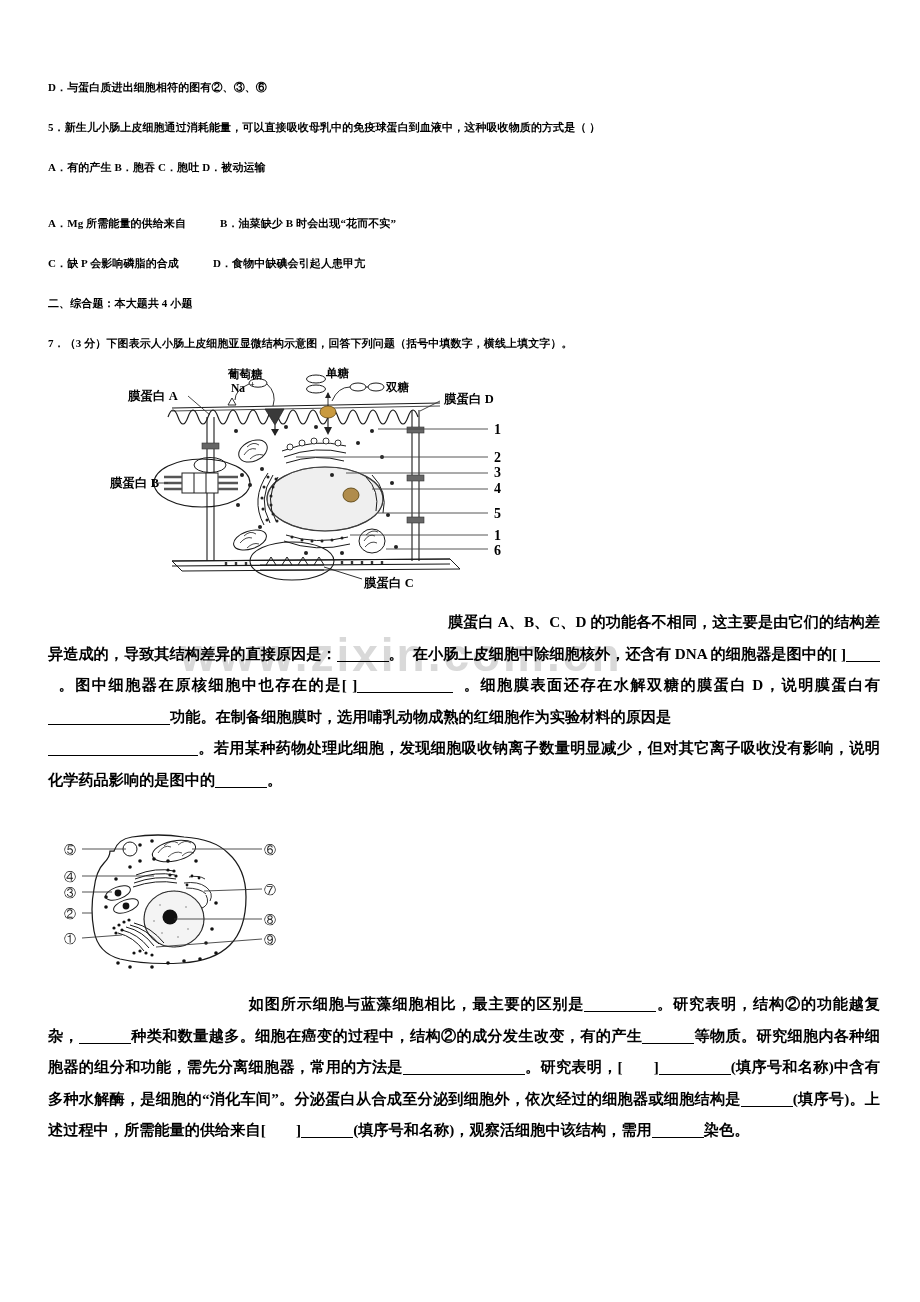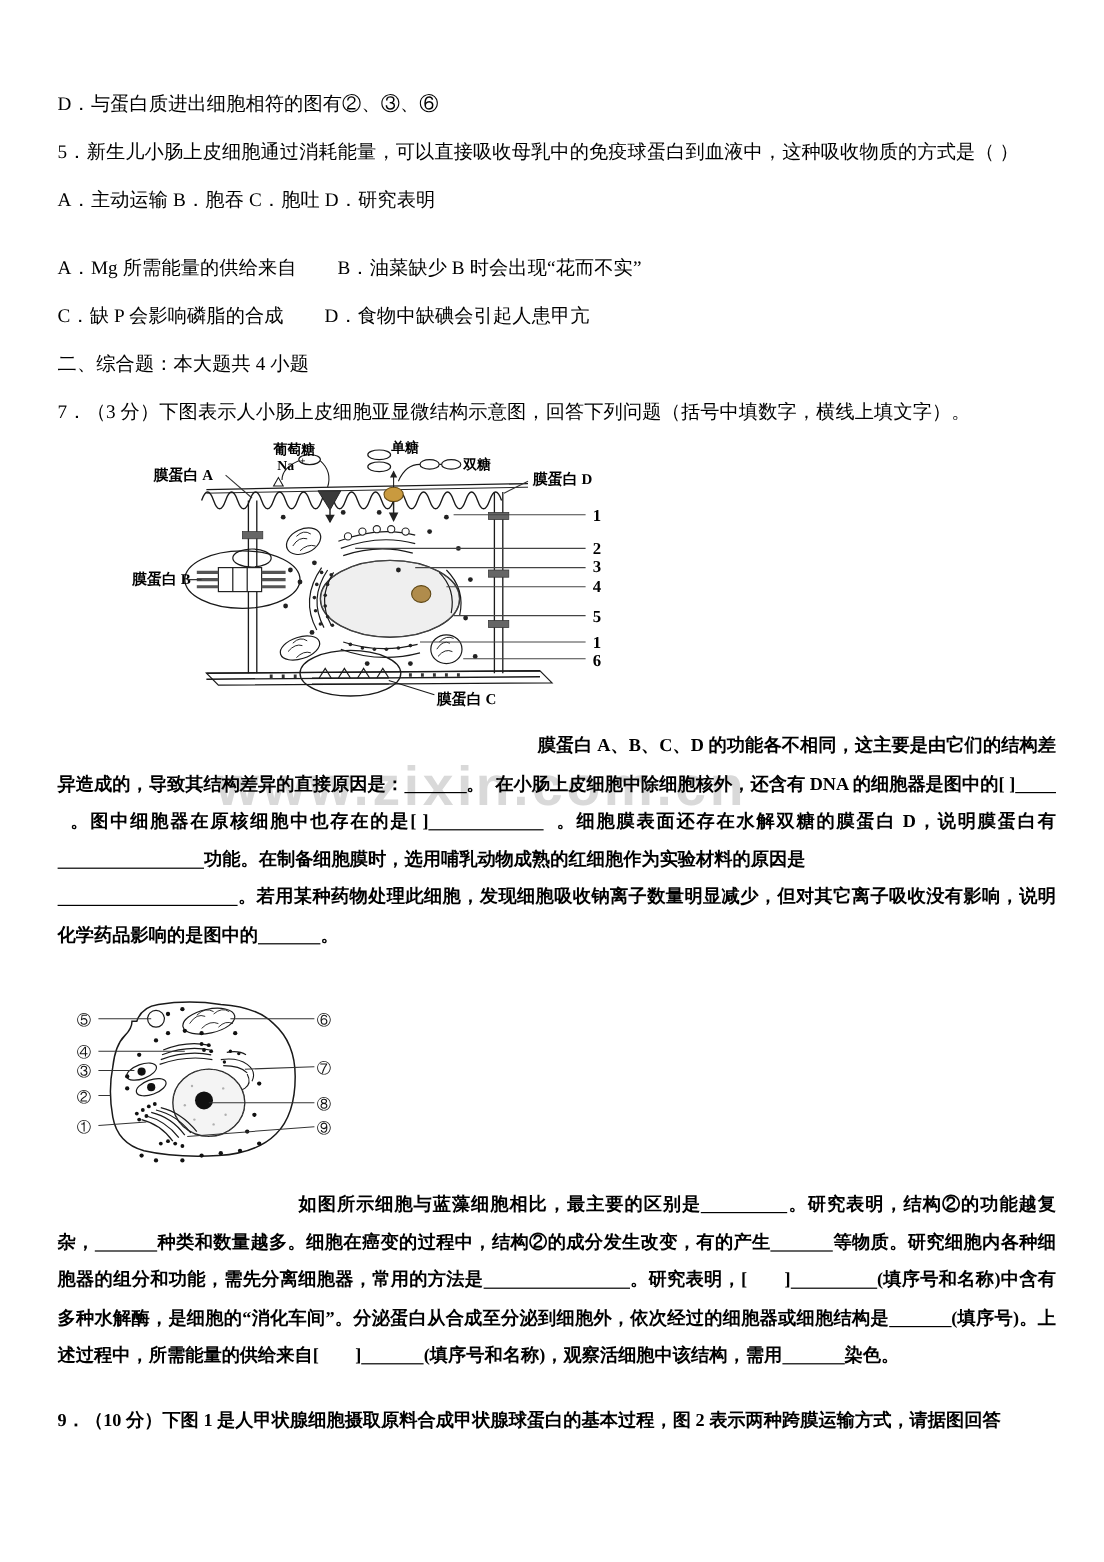--- a/index.html
+++ b/index.html
@@ -34,23 +34,23 @@
     font-weight: bold;
     pointer-events: none;
     z-index: 0;
     white-space: nowrap;
   }
   .content { position: relative; z-index: 2; }
 
   p.line {
     margin: 0 0 0 0;
     padding: 0;
-    font-size: 16px;
+    font-size: 11px;
     line-height: 31px;
-    font-weight: normal;
+    font-weight: bold;
     letter-spacing: 0.1px;
     white-space: nowrap;
   }
   p.flow {
     margin: 0;
     padding: 0;
     font-size: 15.2px;
     line-height: 31.5px;
     font-weight: bold;
     text-align: justify;
@@ -106,21 +106,21 @@
   <div class="watermark">www.zixin.com.cn</div>
 
   <div class="content">
 
     <p class="line">D．与蛋白质进出细胞相符的图有②、③、⑥</p>
 
     <div class="gap-sm"></div>
 
     <p class="line">5．新生儿小肠上皮细胞通过消耗能量，可以直接吸收母乳中的免疫球蛋白到血液中，这种吸收物质的方式是（ ）</p>
     <div class="gap-sm"></div>
-    <p class="line">A．主动运输 B．胞吞 C．胞吐 D．研究表明</p>
+    <p class="line">A．有的产生 B．胞吞 C．胞吐 D．被动运输</p>
 
     <div class="gap-sm"></div>
 
     <div class="gap-md"></div>
     <p class="line"><span>A．Mg 所需能量的供给来自</span><span class="opt-sp"></span><span>B．油菜缺少 B 时会出现“花而不实”</span></p>
     <div class="gap-sm"></div>
     <p class="line"><span>C．缺 P 会影响磷脂的合成</span><span class="opt-sp"></span><span>D．食物中缺碘会引起人患甲亢</span></p>
 
     <div class="gap-sm"></div>
 
@@ -474,17 +474,16 @@
         </g>
       </svg>
     </div>
 
     <div class="gap-sm"></div>
 
     <p class="flow"><span style="display:inline-block;width:200px"></span><span>如图所示细胞与蓝藻细胞相比，最主要的区别是</span><span class="blank b-m"></span><span>。研究表明，结构②的功能越复杂，</span><span class="blank b-s"></span><span>种类和数量越多。细胞在癌变的过程中，结构②的成分发生改变，有的产生</span><span class="blank b-s"></span><span>等物质。研究细胞内各种细胞器的组分和功能，需先分离细胞器，常用的方法是</span><span class="blank b-xl"></span><span>。研究表明，[　　]</span><span class="blank b-m"></span><span>(填序号和名称)中含有多种水解酶，是细胞的“消化车间”。分泌蛋白从合成至分泌到细胞外，依次经过的细胞器或细胞结构是</span><span class="blank b-s"></span><span>(填序号)。上述过程中，所需能量的供给来自[　　]</span><span class="blank b-s"></span><span>(填序号和名称)，观察活细胞中该结构，需用</span><span class="blank b-s"></span><span>染色。</span></p>
 
     <div class="gap-lg"></div>
 
-    <p class="flow">9．（10 分）下图 1 是人甲状腺细胞摄取原料合成甲状腺球蛋白的基本过程，图 2 表示两种跨膜运输方式，请据图回答</p>
     <div class="gap-sm"></div>
 
   </div>
 </div>
 
 </body></html>

